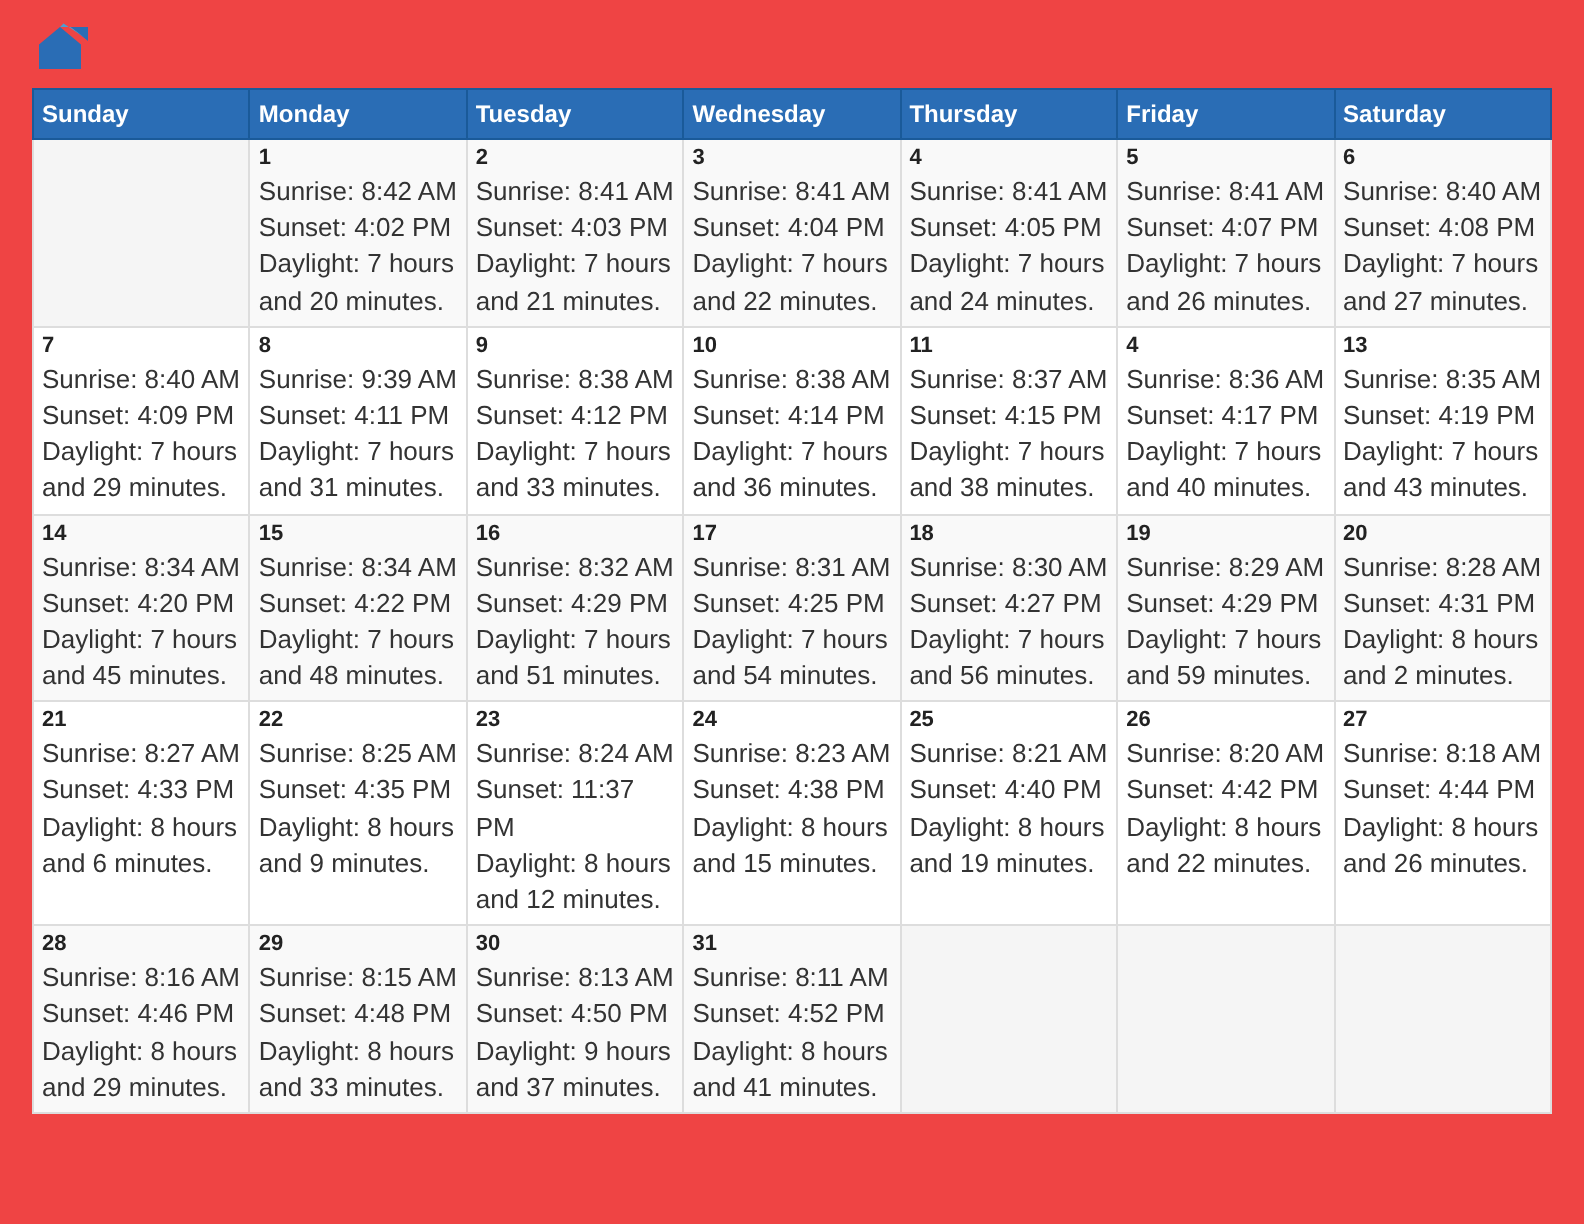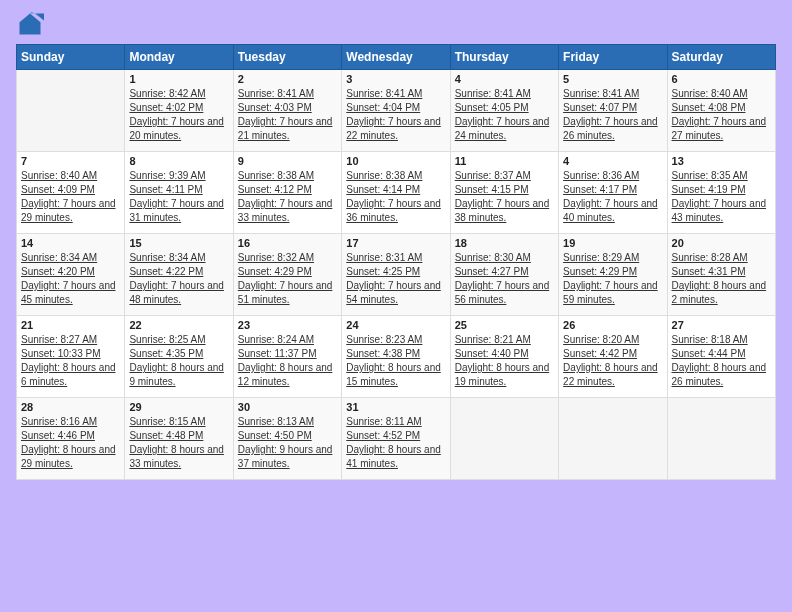--- a/index.html
+++ b/index.html
@@ -7,21 +7,21 @@
       font-family: Arial, sans-serif;
       background: #fff;
       width: 792px;
       height: 612px;
       overflow: hidden;
     }
     .page {
       width: 792px;
       height: 612px;
       padding: 10px 16px 10px 16px;
-      background: #c4b5fd;
+      background: #ef4444;
     }
     .header {
       display: flex;
       justify-content: space-between;
       align-items: flex-start;
       margin-bottom: 6px;
     }
     .logo {
       display: flex;
       align-items: center;
@@ -88,24 +88,23 @@
       background: #fff;
     }
     .day-num {
       font-size: 11px;
       font-weight: bold;
       color: #222;
       display: block;
       margin-bottom: 2px;
     }
     .day-info {
-      font-size: 10px;
+      font-size: 13px;
       color: #333;
       line-height: 1.4;
-      text-decoration: underline;
     }
     .empty-cell {
       background: #f5f5f5 !important;
     }
   </style>
 </head>
 <body>
 
 <div class="page">
   <div class="header">
@@ -304,21 +303,21 @@
           <span>Sunset: 4:31 PM</span><br>
           <span>Daylight: 8 hours and 2 minutes.</span>
         </div>
       </td>
         </tr>
         <tr>
           <td>
         <span class="day-num">21</span>
         <div class="day-info">
           <span>Sunrise: 8:27 AM</span><br>
-          <span>Sunset: 10:33 PM</span><br>
+          <span>Sunset: 4:33 PM</span><br>
           <span>Daylight: 8 hours and 6 minutes.</span>
         </div>
       </td>
           <td>
         <span class="day-num">22</span>
         <div class="day-info">
           <span>Sunrise: 8:25 AM</span><br>
           <span>Sunset: 4:35 PM</span><br>
           <span>Daylight: 8 hours and 9 minutes.</span>
         </div>

